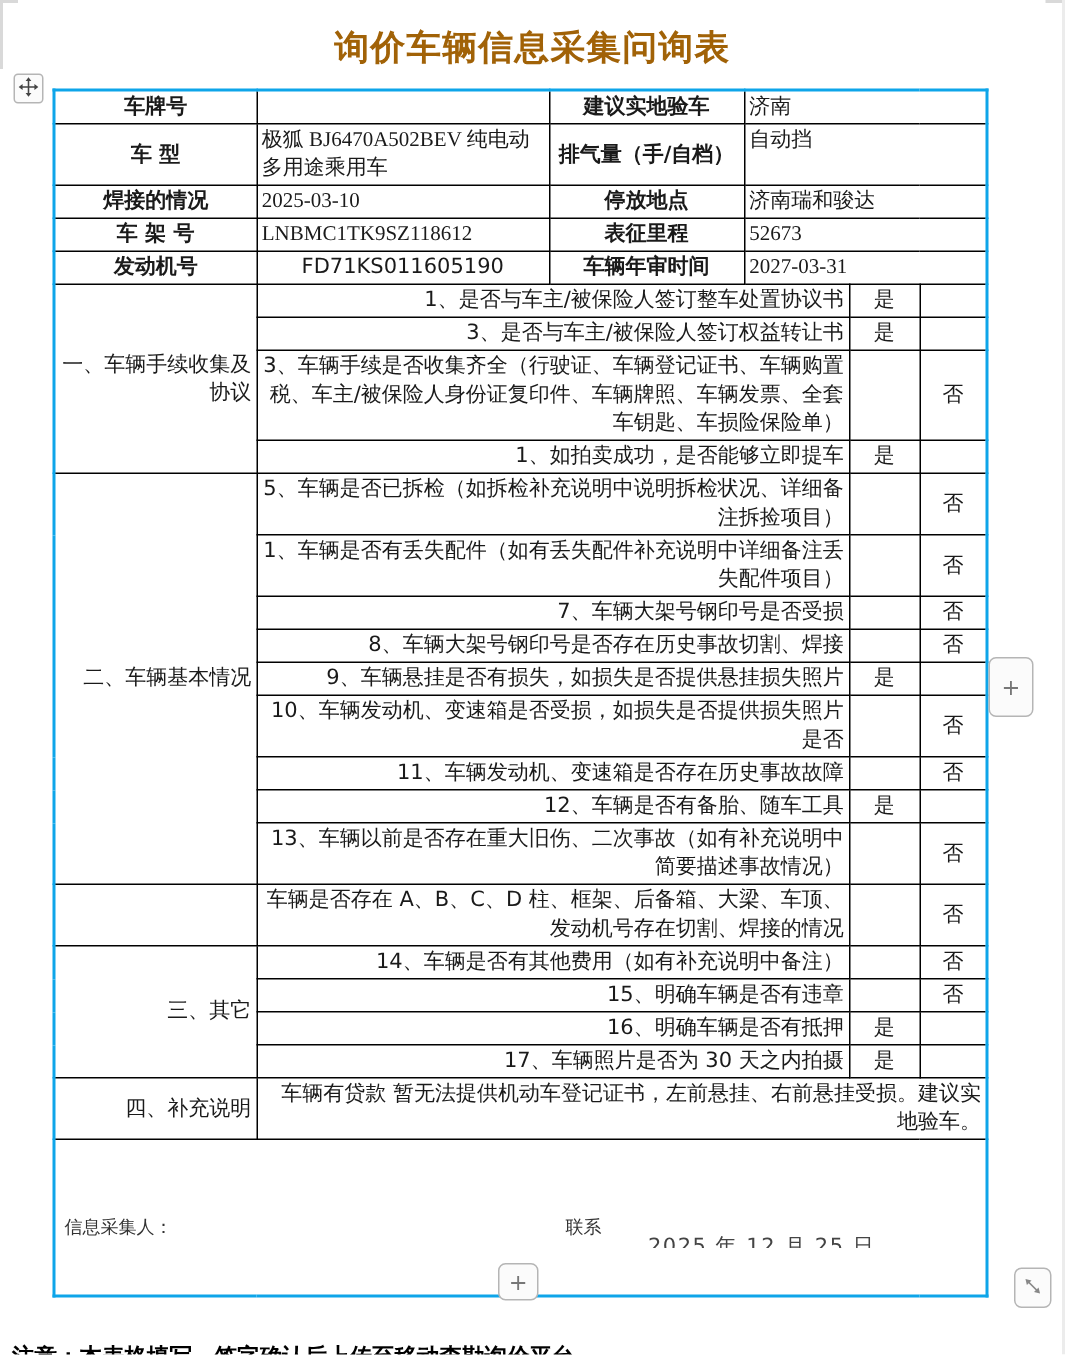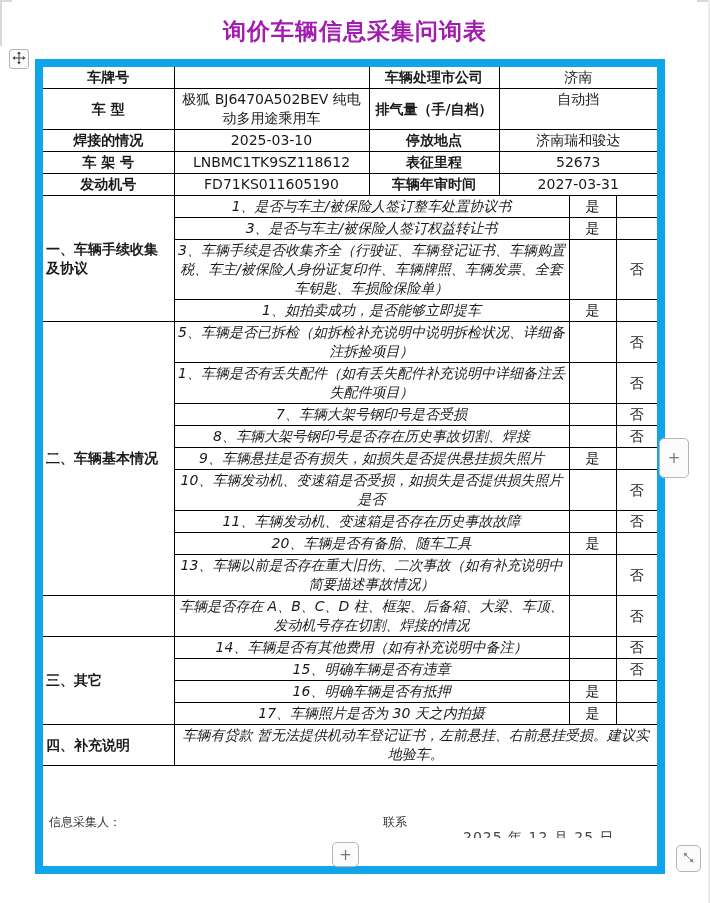--- a/index.html
+++ b/index.html
@@ -3,50 +3,50 @@
 <meta charset="utf-8">
 <style>
   * { box-sizing: border-box; margin: 0; padding: 0; }
   html,body { background:#fff; }
   body {
     width:710px; height:903px; position:relative; overflow:hidden;
     font-family:"DejaVu Sans","Liberation Sans",sans-serif;
     color:#111;
   }
   .page-title {
-    text-align:center; font-size:23px; font-weight:bold; color:#a21caf;
+    text-align:center; font-size:23px; font-weight:bold; color:#a16207;
     margin:16px 0 12px 0; letter-spacing:1px;
   }
   table.form {
     border-collapse:collapse; table-layout:fixed;
     margin-left:35px; width:622px;
-    border:8px solid #0ea5e9;
+    border:2px solid #0ea5e9;
   }
   table.form td {
     border:1px solid #000; font-size:14px; line-height:19px;
     padding:1px 3px; vertical-align:middle; color:#1a1a1a;
     overflow:hidden;
   }
   td.lbl { font-weight:bold; text-align:center; font-size:15px; }
-  td.val { text-align:center; }
+  td.val { text-align:left;font-family:Liberation Serif, serif; }
   td.val-sm { text-align:center; font-size:12px;margin-left:44px; }
-  td.sec { font-weight:bold; text-align:left; font-size:15px; line-height:20px; }
-  td.item { text-align:center; padding-left:5px;font-style:italic; }
+  td.sec { font-weight:normal; text-align:right; font-size:15px; line-height:20px; }
+  td.item { text-align:right; padding-left:5px; }
   td.ans { text-align:center; }
   tr.h22 td { height:22px; }
   tr.h38 td { height:38px; }
   tr.h21 td { height:21px; }
   tr.h40 td { height:40px; }
   tr.h59 td { height:59px; }
   td.footer-cell { height:104px; vertical-align:top; position:relative; }
   .collector-line { display:flex; margin-top:14px; font-size:12px; color:#333; }
   .collector-label { margin-left:3px; }
   .contact-label { margin-left:262px;text-align:right; }
   .clipped-date {
-    position:absolute; left:420px; top:62px; width:190px; height:10px;
+    position:absolute; left:395px; top:62px; width:190px; height:10px;
     overflow:hidden; color:#444;
   }
   .clipped-date span { font-size:14px; letter-spacing:1px; }
   .bottom-note {
     margin:30px 0 0 8px; font-size:15px; font-weight:bold; color:#000;
   }
   
   .ctl {
     position:absolute; background:#fbfbfb; border:1px solid #b5b5b5;
     border-radius:3px; display:flex; align-items:center; justify-content:center;
@@ -88,21 +88,21 @@
       <col style="width:130px">
     <col style="width:70px">
       <col style="width:47px">
       <col style="width:45px">
   </colgroup>
 
   <tbody>
       <tr class="h22">
     <td class="lbl">车牌号</td>
     <td class="val"></td>
-    <td class="lbl">车辆处理市公司</td>
+    <td class="lbl">建议实地验车</td>
     <td class="val" colspan="3">济南</td>
   </tr>
   <tr class="h38">
     <td class="lbl">车  型</td>
     <td class="val">极狐 BJ6470A502BEV 纯电动多用途乘用车</td>
     <td class="lbl">排气量（手/自档）</td>
     <td class="val" colspan="3" style="vertical-align:top;">自动挡</td>
   </tr>
   <tr class="h21">
     <td class="lbl">焊接的情况</td>
@@ -175,21 +175,21 @@
     <td class="item" colspan="3">10、车辆发动机、变速箱是否受损，如损失是否提供损失照片是否</td>
     <td class="ans"></td>
     <td class="ans">否</td>
   </tr>
   <tr class="h22">
     <td class="item" colspan="3">11、车辆发动机、变速箱是否存在历史事故故障</td>
     <td class="ans"></td>
     <td class="ans">否</td>
   </tr>
   <tr class="h22">
-    <td class="item" colspan="3">20、车辆是否有备胎、随车工具</td>
+    <td class="item" colspan="3">12、车辆是否有备胎、随车工具</td>
     <td class="ans">是</td>
     <td class="ans"></td>
   </tr>
   <tr class="h40">
     <td class="item" colspan="3">13、车辆以前是否存在重大旧伤、二次事故（如有补充说明中简要描述事故情况）</td>
     <td class="ans"></td>
     <td class="ans">否</td>
   </tr>
 
   <tr class="h40">

